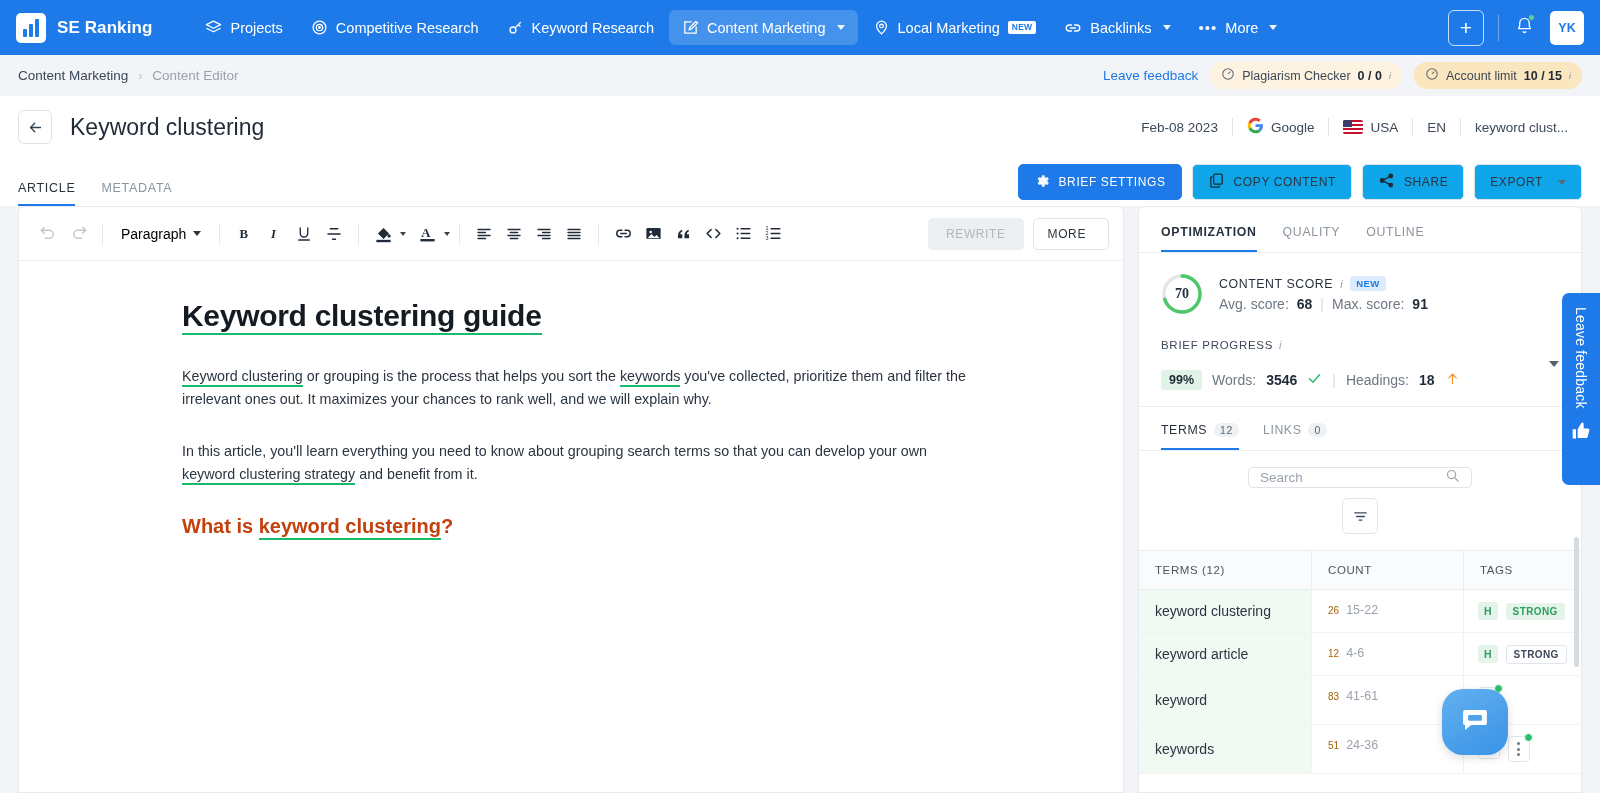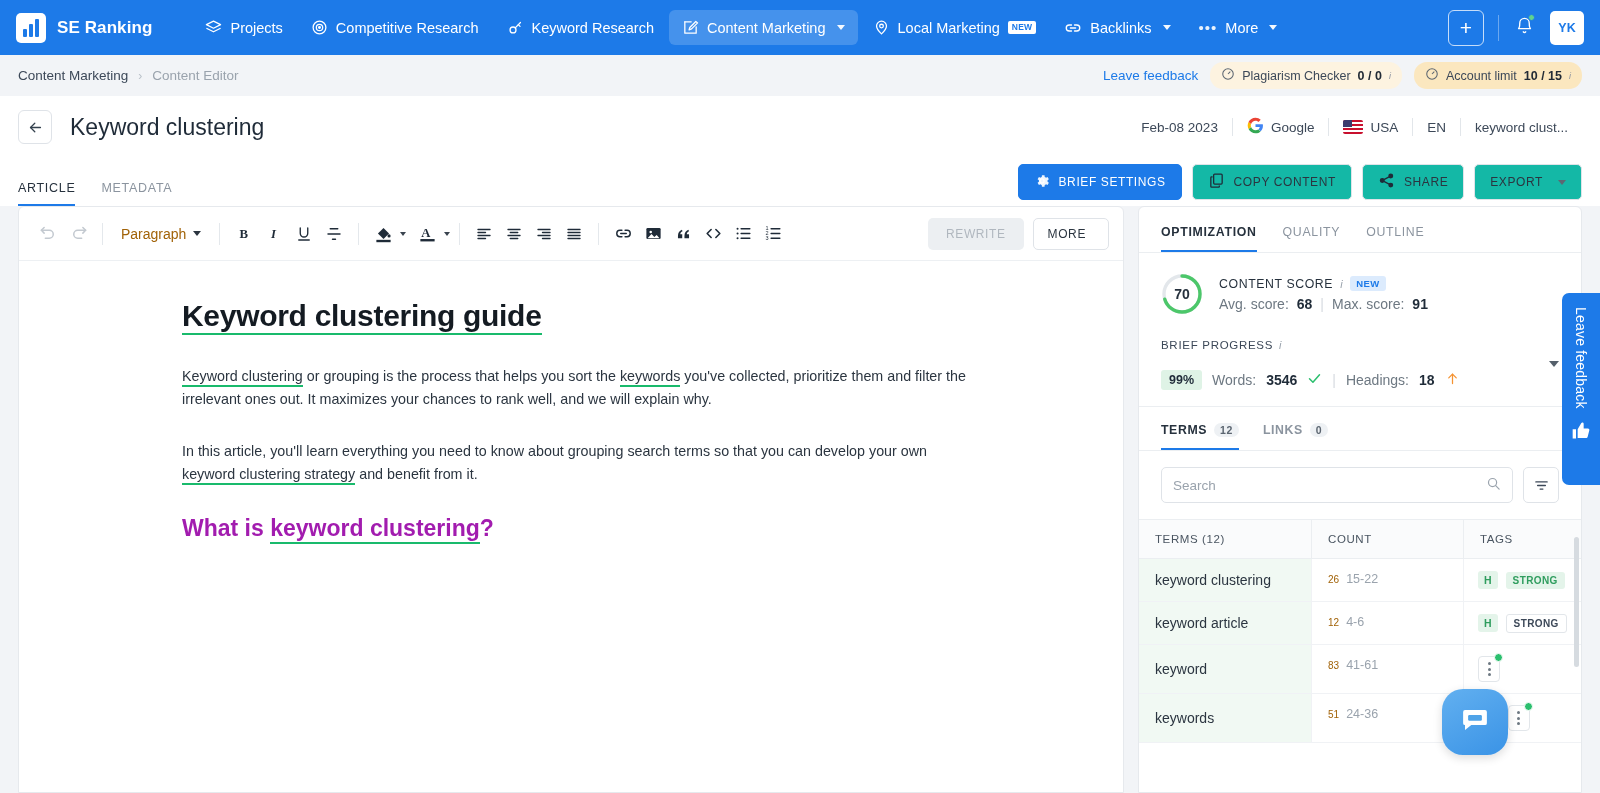--- a/index.html
+++ b/index.html
@@ -96,21 +96,21 @@
   .doctabs { display:flex; gap:26px; align-items:flex-end; height:100%; }
   .doctab {
     font-size:12.5px; letter-spacing:.7px; color:#8b949f; padding-bottom:9px; cursor:pointer;
     border-bottom:2.5px solid transparent; font-weight:400;
   }
   .doctab.active { color:#26313d; border-bottom-color:#1d7ae8; }
   .actions { margin-left:auto; display:flex; align-items:center; gap:10px; padding-bottom:6px; }
   .btn {
     display:flex; align-items:center; gap:9px; height:36px; padding:0 15px; border-radius:5px;
     font-size:12px; letter-spacing:.6px; cursor:pointer; border:1px solid #dfe3e8;
-    background:#14b8a6; color:#2b3540; white-space:nowrap;
+    background:#0ea5e9; color:#2b3540; white-space:nowrap;
   }
   .btn.primary { background:#1d7ae8; border-color:#1d7ae8; color:#fff; }
   .btn .cv { width:0;height:0;border-left:4px solid transparent;border-right:4px solid transparent;
              border-top:5px solid #5d6873; margin-left:6px; }
 
   
   .main { display:flex; padding:0 18px 0 18px; gap:14px; height:calc(793px - 55px - 41px - 62px - 48px); }
   .editor-card {
     flex:1; background:#fff; border:1px solid #e6e9ed; border-radius:6px 6px 0 0;
     display:flex; flex-direction:column; overflow:hidden; min-width:0;
@@ -118,21 +118,21 @@
   .etoolbar {
     display:flex; align-items:center; gap:0; height:54px; padding:0 14px;
     border-bottom:1px solid #edf0f3; flex-shrink:0;
   }
   .tb { width:30px; height:30px; display:flex; align-items:center; justify-content:center;
         border-radius:4px; cursor:pointer; color:#1f2b38; }
   .tb.dim { color:#c3c9d0; }
   .tb-sep { width:1px; height:22px; background:#e4e8ec; margin:0 9px; }
   .tb-text {
     display:flex; align-items:center; gap:7px; padding:0 9px; height:30px; border-radius:4px;
-    font-size:14px; color:#a16207; cursor:pointer;
+    font-size:14px; color:#000000; cursor:pointer;
   }
   .tb-caret { width:0;height:0;border-left:4px solid transparent;border-right:4px solid transparent;
               border-top:5px solid #2b3540; }
   .tb-small-caret { width:0;height:0;border-left:3.5px solid transparent;border-right:3.5px solid transparent;
               border-top:4.5px solid #3a444f; margin-left:2px; }
   .tb-right { margin-left:auto; display:flex; align-items:center; gap:9px; }
   .rewrite-btn {
     height:32px; padding:0 18px; border-radius:5px; background:#eceff2; color:#b0b7bf;
     font-size:12px; letter-spacing:.6px; display:flex; align-items:center; cursor:pointer;
     border:none;
@@ -142,39 +142,39 @@
     font-size:12px; letter-spacing:.6px; color:#2b3540; display:flex; align-items:center; gap:8px;
     cursor:pointer;
   }
 
   .doc-scroll { flex:1; overflow:hidden; position:relative; }
   .doc-body { padding:38px 80px 0 163px; }
   .doc-h1 {
     font-size:30px; font-weight:700; color:#141b22; letter-spacing:-.3px; margin-bottom:30px;
     display:inline-block;
   }
-  .doc-h2 { font-size:23px; font-weight:700; color:#a21caf; margin-top:26px; }
+  .doc-h2 { font-size:20px; font-weight:700; color:#c2410c; margin-top:26px; }
   .doc-p { font-size:14.3px; line-height:22.6px; color:#2b3540; margin-bottom:30px; max-width:785px; }
   .hl { border-bottom:2px solid #19ba6c; padding-bottom:1px; }
   .hl-dark { border-bottom:2px solid #19ba6c; }
 
   
   .rpanel {
     width:444px; background:#fff; border:1px solid #e6e9ed; border-radius:6px 6px 0 0;
     display:flex; flex-direction:column; flex-shrink:0; overflow:hidden; position:relative;
   }
   .rtabs { display:flex; gap:26px; padding:18px 22px 0 22px; border-bottom:1px solid #ebeef1; }
   .rtab {
     font-size:12.3px; letter-spacing:.7px; color:#8b949f; padding-bottom:11px; cursor:pointer;
     border-bottom:2.5px solid transparent;
   }
   .rtab.active { color:#26313d; border-bottom-color:#1d7ae8;font-weight:bold; }
 
   .score-block { display:flex; align-items:center; gap:16px; padding:20px 22px 18px 22px; }
-  .ring { position:relative; width:42px; height:42px; flex-shrink:0; }
+  .ring { position:relative; width:42px; height:42px; flex-shrink:0;font-family:Liberation Serif, serif; }
   .ring svg { transform:rotate(-90deg); display:block; }
   .ring span {
     position:absolute; inset:0; display:flex; align-items:center; justify-content:center;
     font-size:14px; font-weight:600; color:#26313d;
   }
   .score-label { font-size:12.3px; letter-spacing:.6px; color:#26313d; display:flex; align-items:center; gap:7px; }
   .ital-i { font-style:italic; color:#9aa3ad; font-size:11px; }
   .tag-new { background:#dcebfd; color:#1d7ae8; font-size:9.5px; font-weight:600; padding:2px 6px;
              border-radius:3px; letter-spacing:.4px; }
   .score-sub { font-size:14px; color:#6d7882; margin-top:5px; display:flex; align-items:center; gap:8px; }
@@ -184,25 +184,25 @@
   .progress-block { padding:6px 22px 16px 22px; border-bottom:1px solid #ebeef1; position:relative; }
   .pg-title { font-size:11.5px; letter-spacing:.7px; color:#3c4858; display:flex; align-items:center; gap:6px; }
   .pg-row { display:flex; align-items:center; gap:10px; margin-top:19px; font-size:14px; color:#6d7882; }
   .pg-pct { background:#dff3e6; color:#1f2b38; font-size:12.5px; font-weight:600; padding:3px 8px; border-radius:3px; }
   .pg-row b { color:#1f2b38; font-weight:700; }
   .pg-caret { position:absolute; right:22px; top:28px; width:0;height:0;
               border-left:5px solid transparent;border-right:5px solid transparent;border-top:6px solid #55606b; }
 
   .tl-tabs { display:flex; gap:24px; padding:16px 22px 0 22px; border-bottom:1px solid #ebeef1; }
   .tl-tab { font-size:12.3px; letter-spacing:.6px; color:#8b949f; padding-bottom:11px; cursor:pointer;
-            border-bottom:2.5px solid transparent; display:flex; align-items:center; gap:7px;font-weight:bold; }
+            border-bottom:2.5px solid transparent; display:flex; align-items:center; gap:7px; }
   .tl-tab.active { color:#26313d; border-bottom-color:#1d7ae8; }
   .cnt-chip { background:#eef1f4; color:#5b6570; font-size:10.5px; border-radius:9px; padding:1px 6px; }
 
-  .search-row { display:flex; gap:10px; padding:16px 22px; align-items:center; }
+  .search-row { display:flex; gap:10px; padding:16px 22px; align-items:center;flex-direction:column; }
   .search-box {
     flex:1; height:36px; border:1px solid #dfe3e8; border-radius:5px; display:flex; align-items:center;
     padding:0 11px; gap:8px;
   }
   .search-box input {
     border:none; outline:none; flex:1; font-size:13.5px; color:#2b3540;
     font-family:"Liberation Sans", sans-serif; background:transparent;
   }
   .search-box input::placeholder { color:#9aa3ad; }
   .filter-btn { width:36px; height:36px; border:1px solid #dfe3e8; border-radius:5px;

